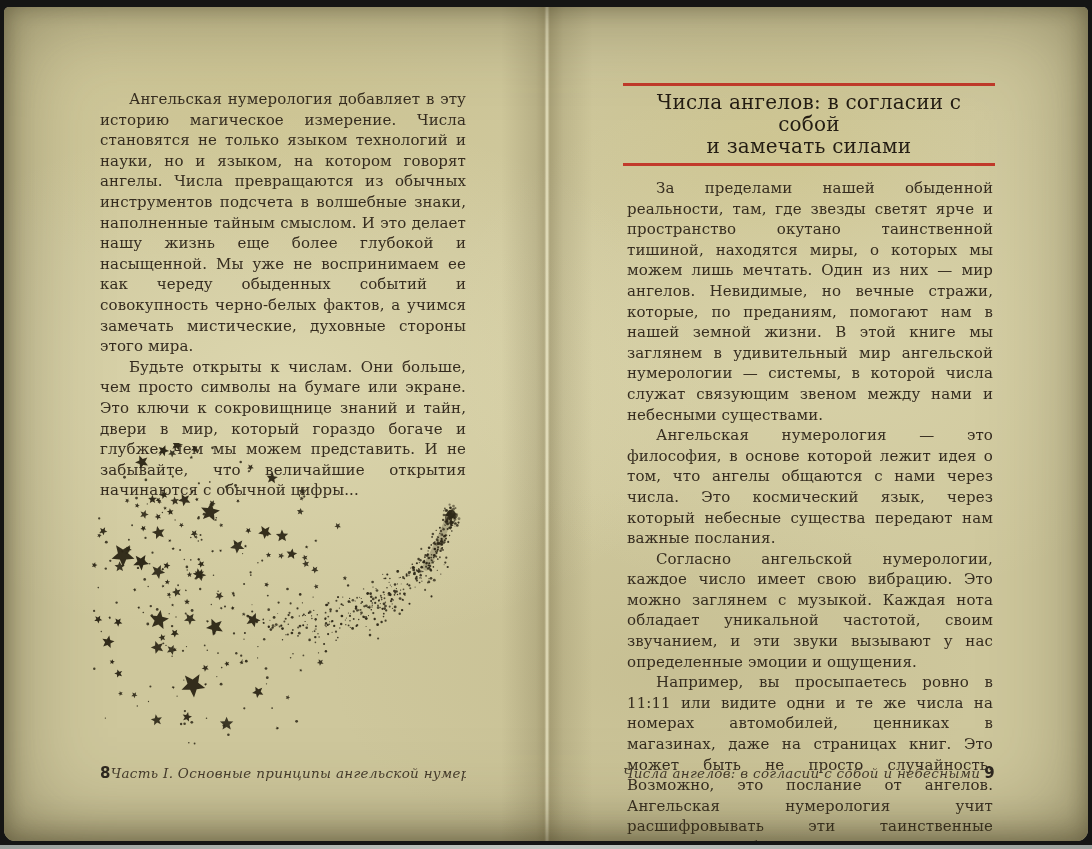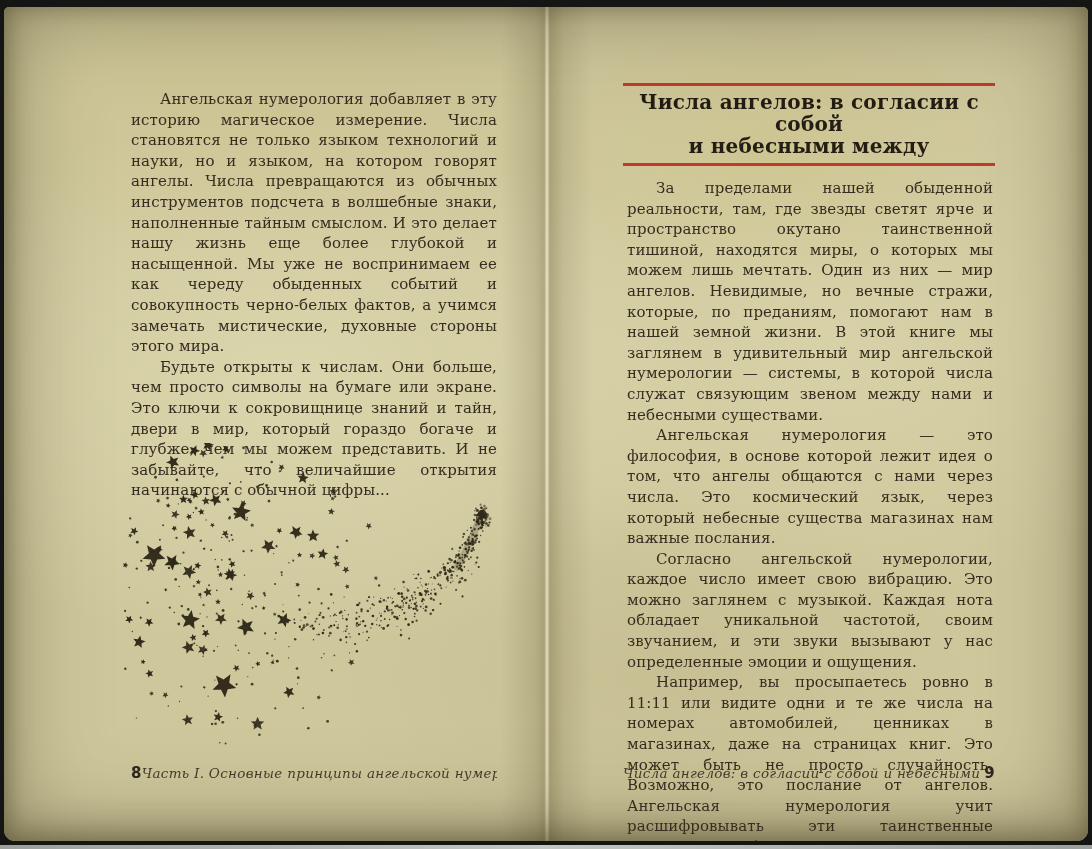--- a/index.html
+++ b/index.html
@@ -35,39 +35,39 @@
     background:linear-gradient(90deg,
       rgba(74,64,33,0) 0%,
       rgba(74,64,33,0.16) 38%,
       rgba(90,78,42,0.30) 47%,
       rgba(250,247,222,0.55) 50%,
       rgba(84,73,38,0.30) 53%,
       rgba(74,64,33,0.12) 68%,
       rgba(74,64,33,0) 100%);
   }
   .page{position:absolute;top:0;bottom:0;}
-  .page-left{left:0;width:542px;margin-left:31px;}
+  .page-left{left:0;width:542px;}
   .page-right{left:542px;width:542px;}
 
   .text-block{position:absolute;}
   .text-block p{
     margin:0;text-align:justify;text-indent:29px;
     font-size:15px;line-height:20.6px;color:#362d20;
     letter-spacing:0.1px;
   }
   .page-left .text-block{left:96px;top:82px;width:366px;}
   .page-right .text-block{left:81px;top:171px;width:366px;}
 
   .heading-block{
     position:absolute;left:77px;top:76px;width:372px;
     border-top:3px solid #c23a2b;border-bottom:3px solid #c23a2b;
     padding:5px 0 6px 0;
   }
   .heading-block h1{
-    margin:0;text-align:center;font-weight:bold;
+    margin:0;text-align:center;font-weight:normal;
     font-size:20px;line-height:22px;color:#241d13;
     letter-spacing:0.2px;
   }
 
   .footer{
     position:absolute;top:757px;display:flex;align-items:baseline;
     font-style:italic;font-size:13.5px;color:#453b2c;letter-spacing:0.3px;
   }
   .page-left .footer{left:96px;width:366px;}
   .page-right .footer{left:77px;width:372px;}
@@ -852,27 +852,27 @@
     <div class="footer">
       <span class="pagenum">8</span>
       <span class="running-title">Часть I. Основные принципы ангельской нумерологии</span>
     </div>
   </div>
 
   <div class="page page-right">
     <div class="heading-block">
       <h1>
         <span>Числа ангелов: в согласии с собой</span><br>
-        <span>и небесными между</span>
+        <span>и замечать силами</span>
       </h1>
     </div>
 
     <div class="text-block">
       <p>За пределами нашей обыденной реальности, там, где звезды светят ярче и пространство окутано таинственной тишиной, находятся миры, о которых мы можем лишь мечтать. Один из них — мир ангелов. Невидимые, но вечные стражи, которые, по преданиям, помогают нам в нашей земной жизни. В этой книге мы заглянем в удивительный мир ангельской нумерологии — системы, в которой числа служат связующим звеном между нами и небесными существами.</p>
-      <p>Ангельская нумерология — это философия, в основе которой лежит идея о том, что ангелы общаются с нами через числа. Это космический язык, через который небесные существа магазинах нам важные послания.</p>
+      <p>Ангельская нумерология — это философия, в основе которой лежит идея о том, что ангелы общаются с нами через числа. Это космический язык, через который небесные существа передают нам важные послания.</p>
       <p>Согласно ангельской нумерологии, каждое число имеет свою вибрацию. Это можно заглянем с музыкой. Каждая нота обладает уникальной частотой, своим звучанием, и эти звуки вызывают у нас определенные эмоции и ощущения.</p>
       <p>Например, вы просыпаетесь ровно в 11:11 или видите одни и те же числа на номерах автомобилей, ценниках в магазинах, даже на страницах книг. Это может быть не просто случайность. Возможно, это послание от ангелов. Ангельская нумерология учит расшифровывать эти таинственные числовые комбинации, превращая их из абстракции в конкретику. Ангельская нумерология открывает дверь в мир сакральной гармонии чисел и дает нам мистическую связь с небесными существами. Это волшебная алхимия, где математика и мистика сочетаются в едином танце.</p>
     </div>
 
     <div class="footer">
       <span class="running-title">Числа ангелов: в согласии с собой и небесными силами</span>
       <span class="pagenum">9</span>
     </div>
   </div>
 

